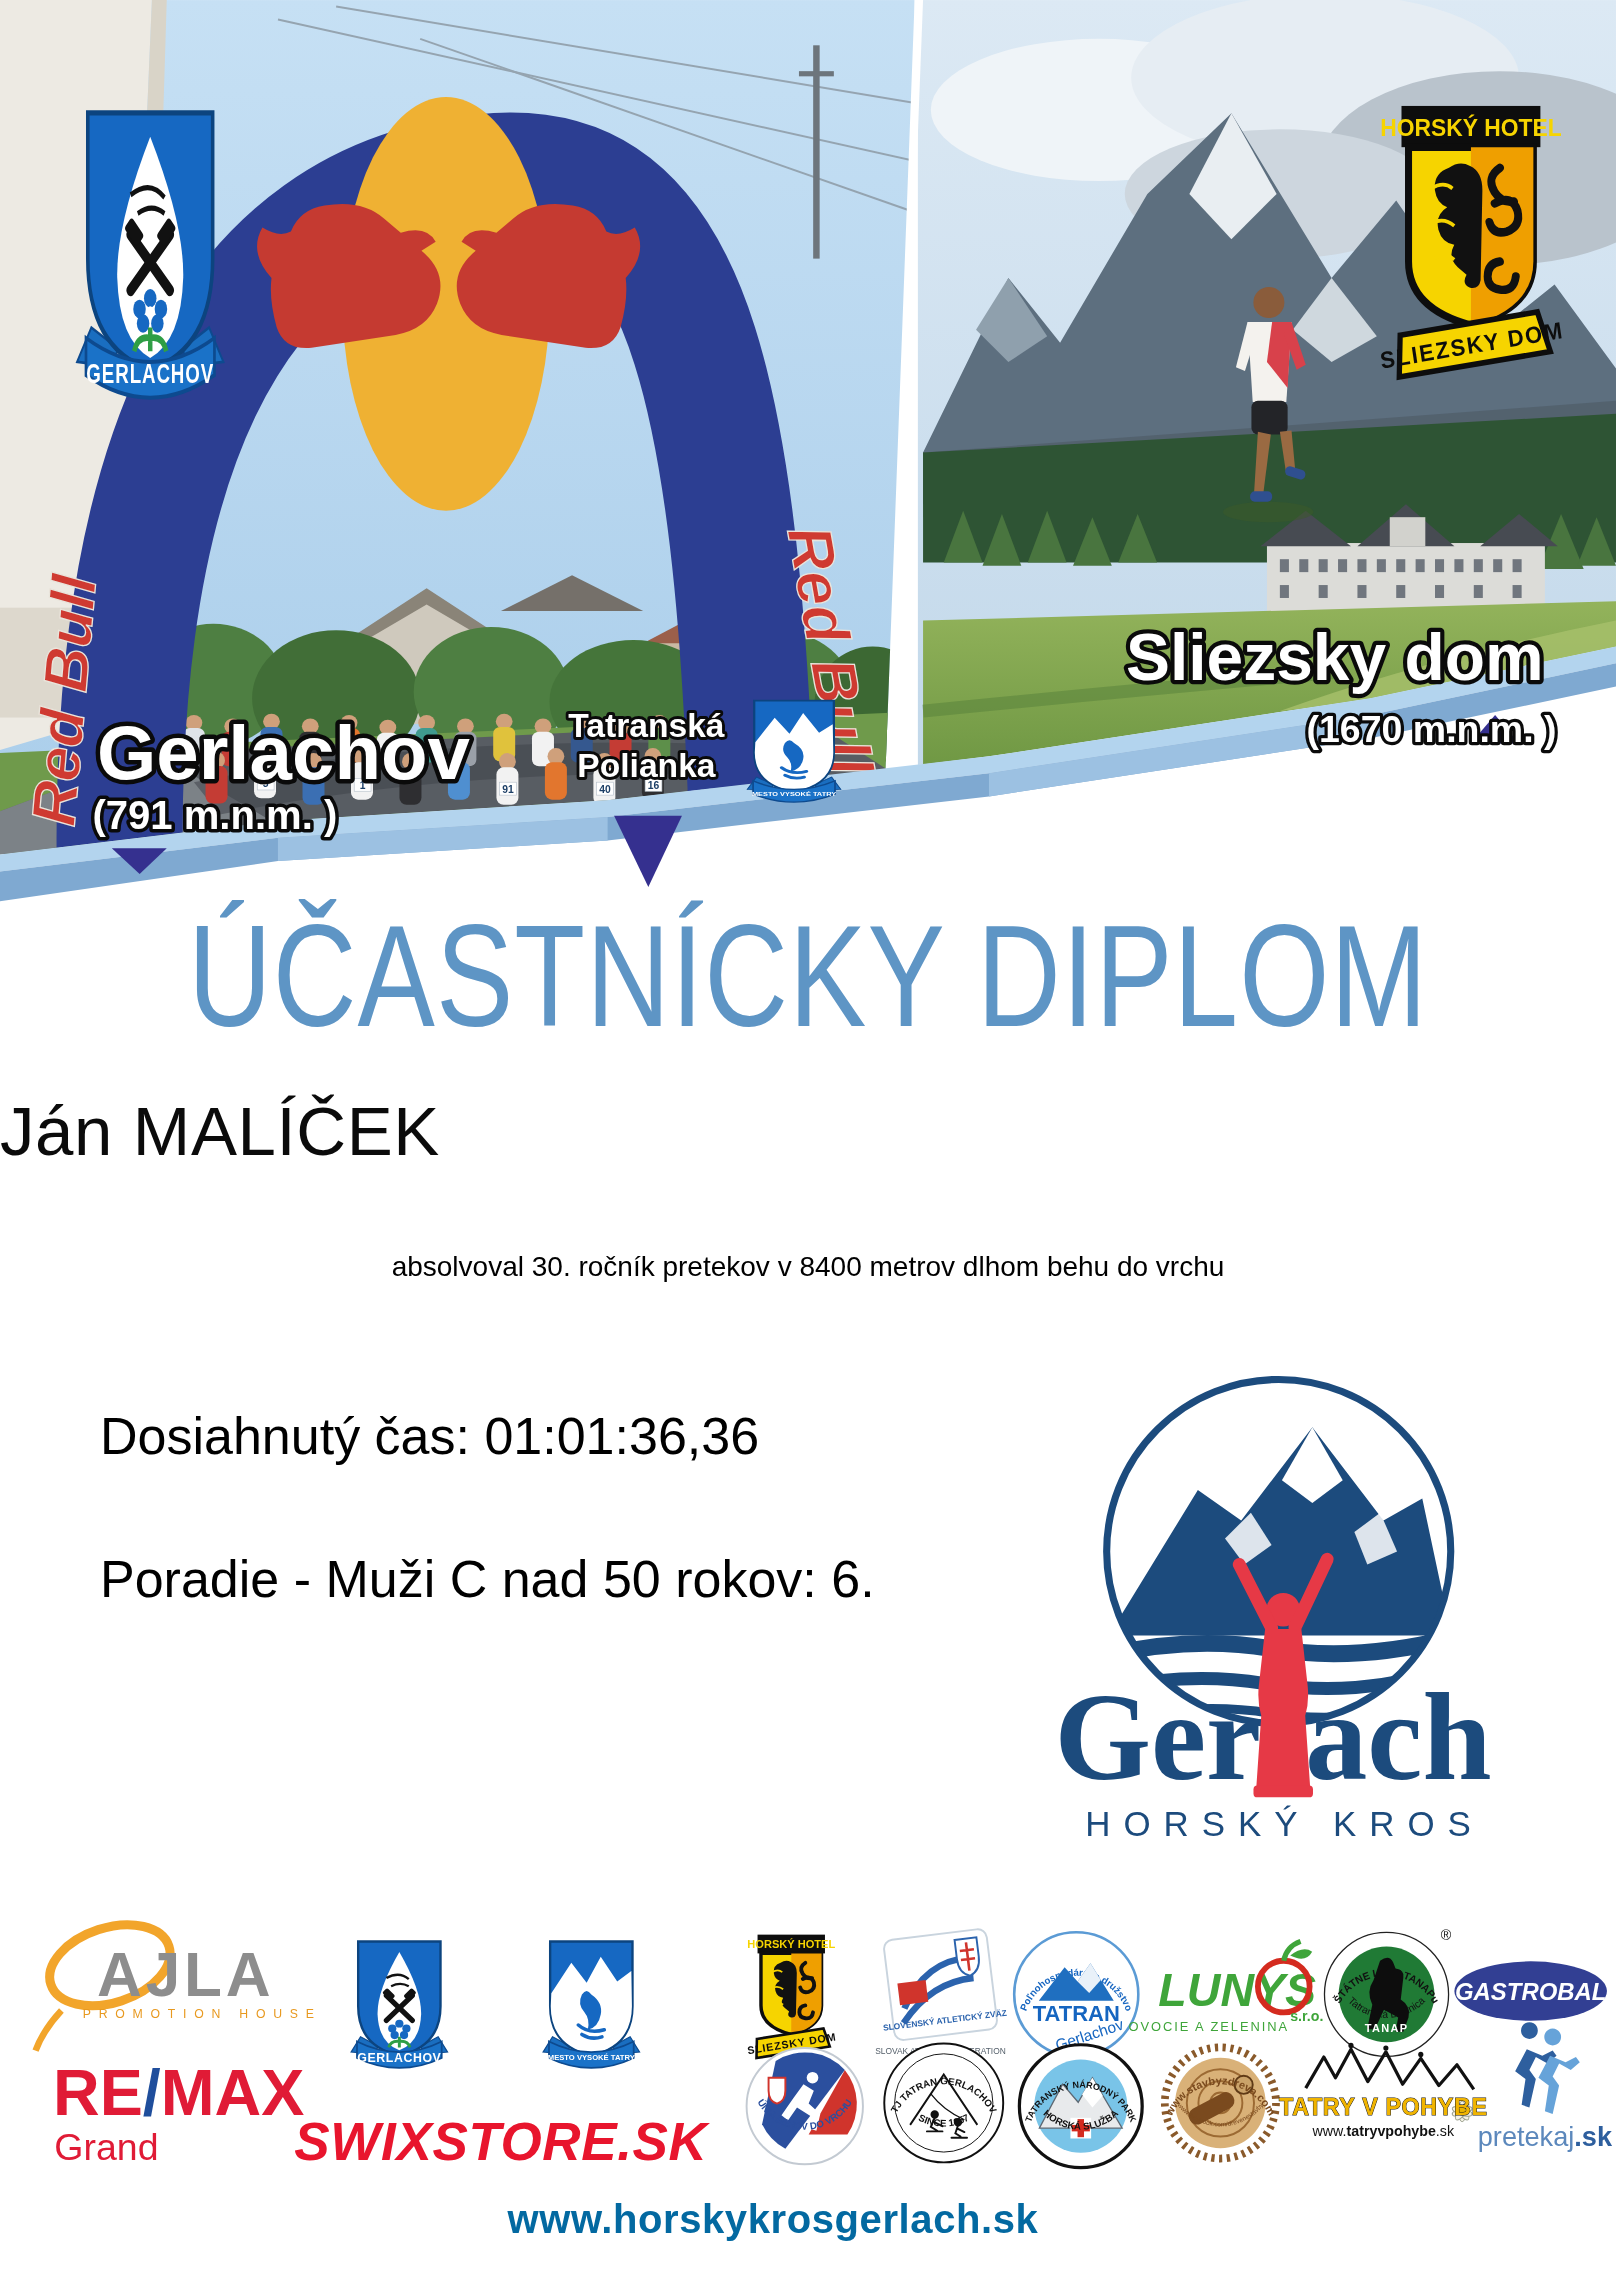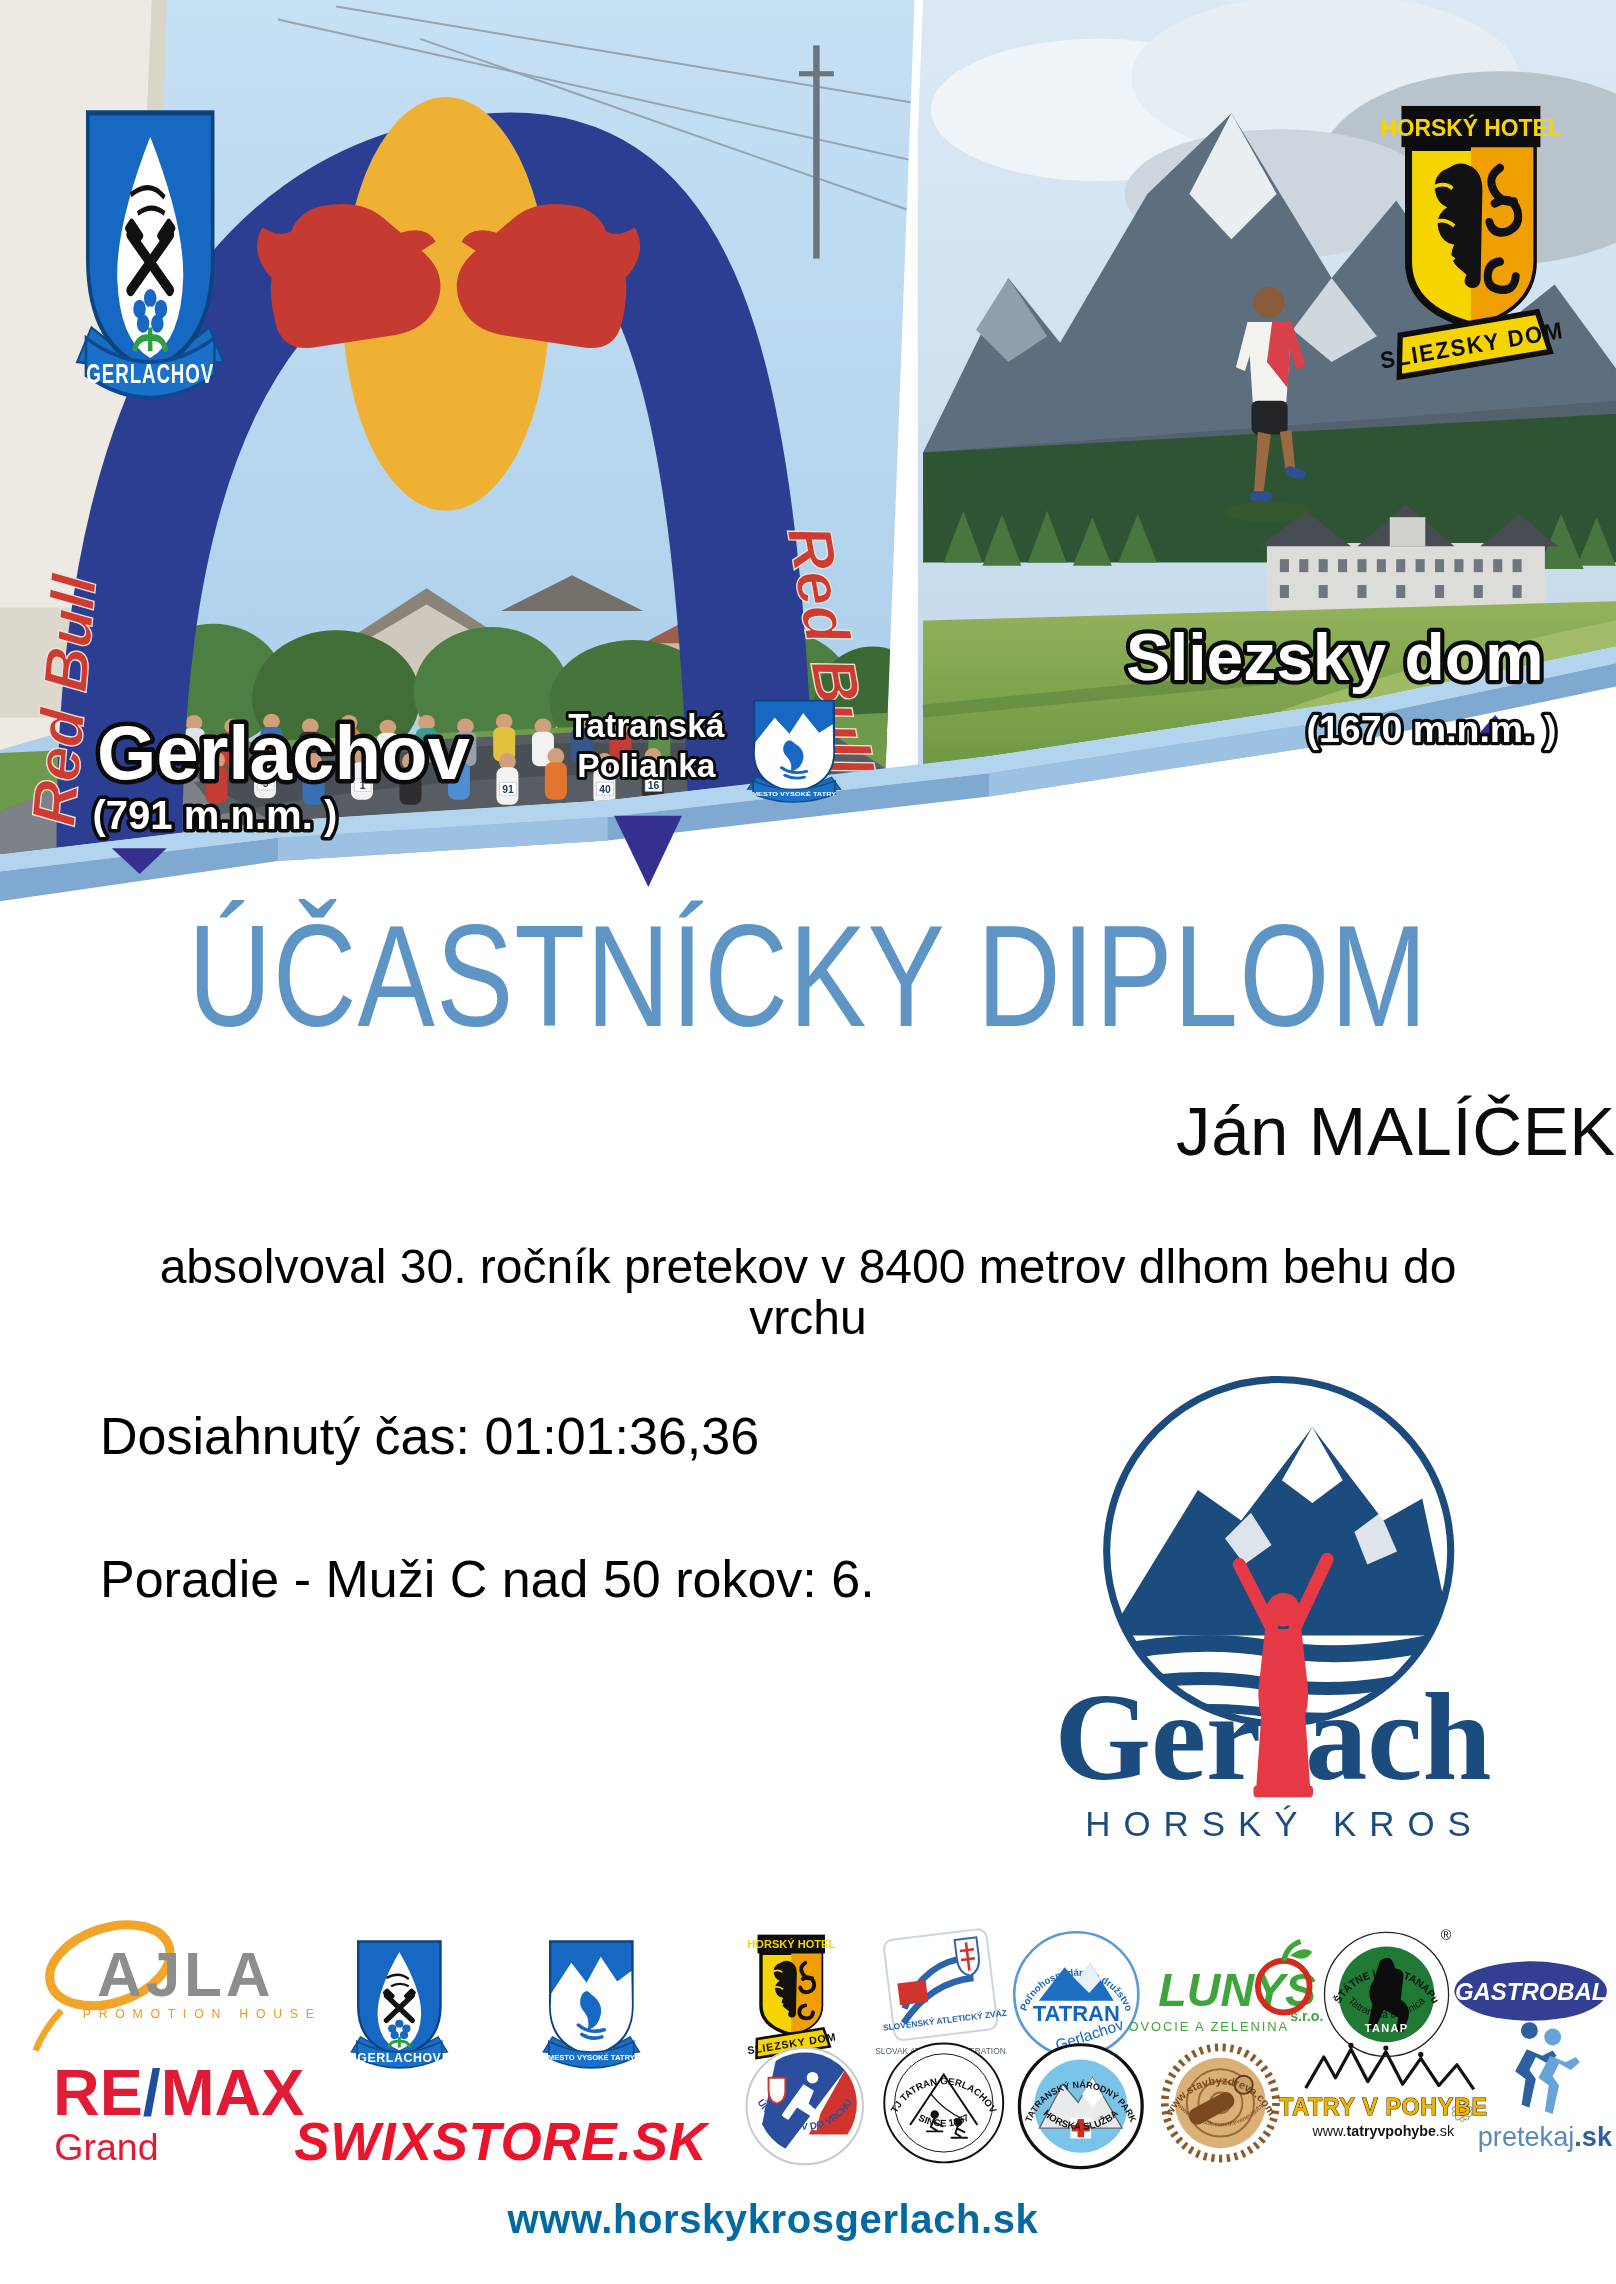--- a/index.html
+++ b/index.html
@@ -8,26 +8,26 @@
   .abs{position:absolute;}
   svg text{font-family:"Liberation Sans","DejaVu Sans",sans-serif;}
   .serif{font-family:"Liberation Serif","DejaVu Serif",serif;}
 
   .diploma-title{
     top:904px;left:0;width:1616px;text-align:center;
     font-size:145px;line-height:145px;font-weight:400;color:#5e95c5;
     transform:scaleX(0.80);transform-origin:50% 50%;letter-spacing:1.3px;white-space:nowrap;
   }
   .recipient{
-    top:1096px;left:0;width:1616px;text-align:right;
+    top:1096px;left:0;width:1616px;text-align:left;
     font-size:69px;line-height:71px;color:#0b0b0b;letter-spacing:0.6px;
   }
   .bodytext{
     top:1241px;left:129px;width:1358px;text-align:center;
-    font-size:48px;line-height:51px;color:#000;
+    font-size:28px;line-height:51px;color:#000;
   }
   .result{left:100px;font-size:52px;line-height:43px;color:#000;white-space:nowrap;}
   .r1{top:1415px;} .r2{top:1510px;} .r3{top:1558px;} .r4{top:1665px;}
   .footer-url{
     top:2197px;left:0;width:1546px;text-align:center;
     font-size:40px;font-weight:bold;color:#0369a1;letter-spacing:0.6px;
   }
 </style>
 </head>
 <body>

